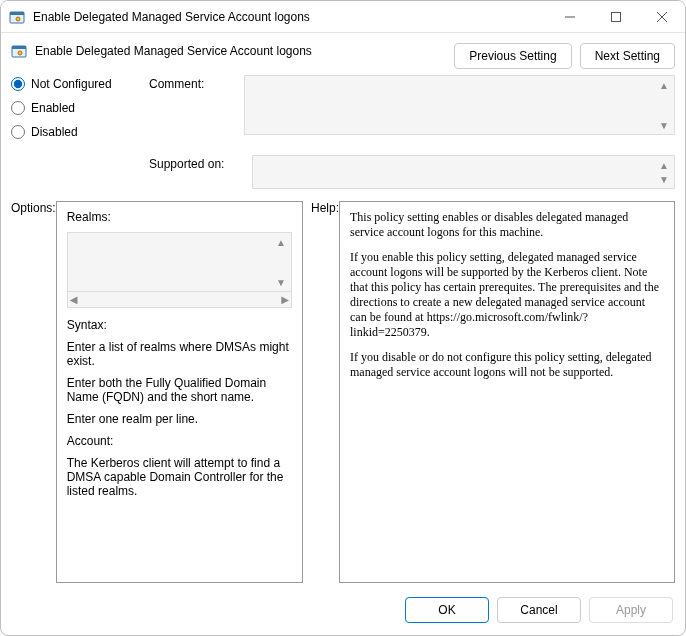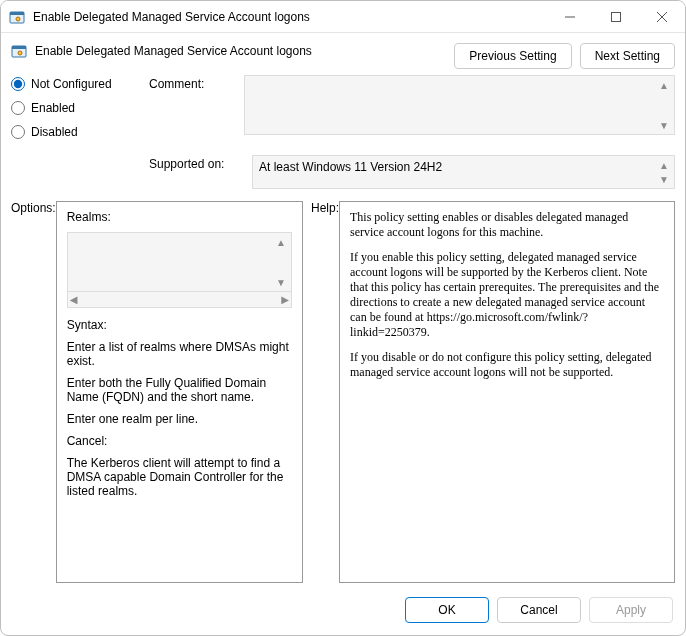--- a/index.html
+++ b/index.html
@@ -227,21 +227,20 @@
               <span class="arrow tri">▲</span>
               <span class="arrow tri">▼</span>
             </div>
           </div>
         </div>
       </div>
       <div class="supported-row">
         <div class="labelcol" style="text-align:left;">Supported on:</div>
         <div class="fieldcol">
           <div class="supported-box">
-            <span>At least Windows 11 Version 24H2</span>
             <div class="scroll-arrows">
               <span class="arrow tri">▲</span>
               <span class="arrow tri">▼</span>
             </div>
           </div>
         </div>
       </div>
     </div>
   </div>
 </div>
@@ -259,21 +258,21 @@
           </div>
         </div>
         <div class="hscroll">
           <span class="tri">◀</span>
           <span class="tri">▶</span>
         </div>
         <p>Syntax:</p>
         <p>Enter a list of realms where DMSAs might exist.</p>
         <p>Enter both the Fully Qualified Domain Name (FQDN) and the short name.</p>
         <p>Enter one realm per line.</p>
-        <p>Cancel:</p>
+        <p>Account:</p>
         <p>The Kerberos client will attempt to find a DMSA capable Domain Controller for the listed realms.</p>
       </div>
     </div>
   </div>
   <div class="panel-col">
     <div class="panel-label">Help:</div>
     <div class="panel-box">
       <div class="help-content">
         <p>This policy setting enables or disables delegated managed service account logons for this machine.</p>
         <p>If you enable this policy setting, delegated managed service account logons will be supported by the Kerberos client. Note that this policy has certain prerequites. The prerequisites and the directions to create a new delegated managed service account can be found at https://go.microsoft.com/fwlink/?linkid=2250379.</p>

